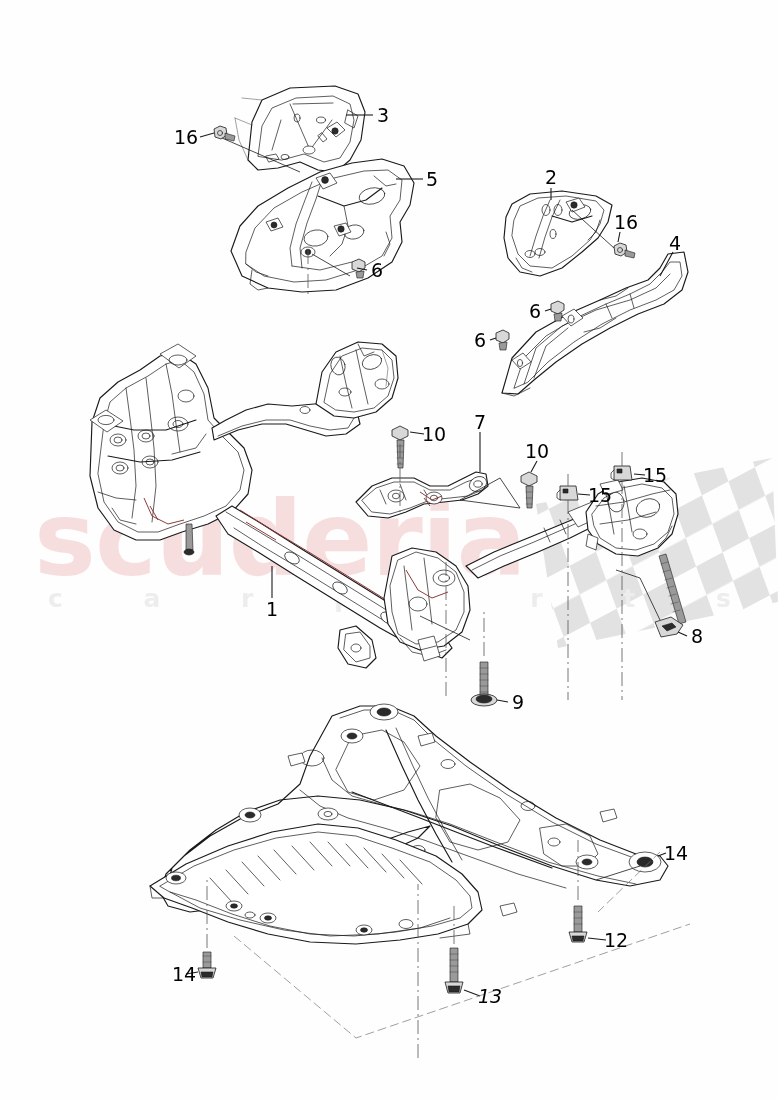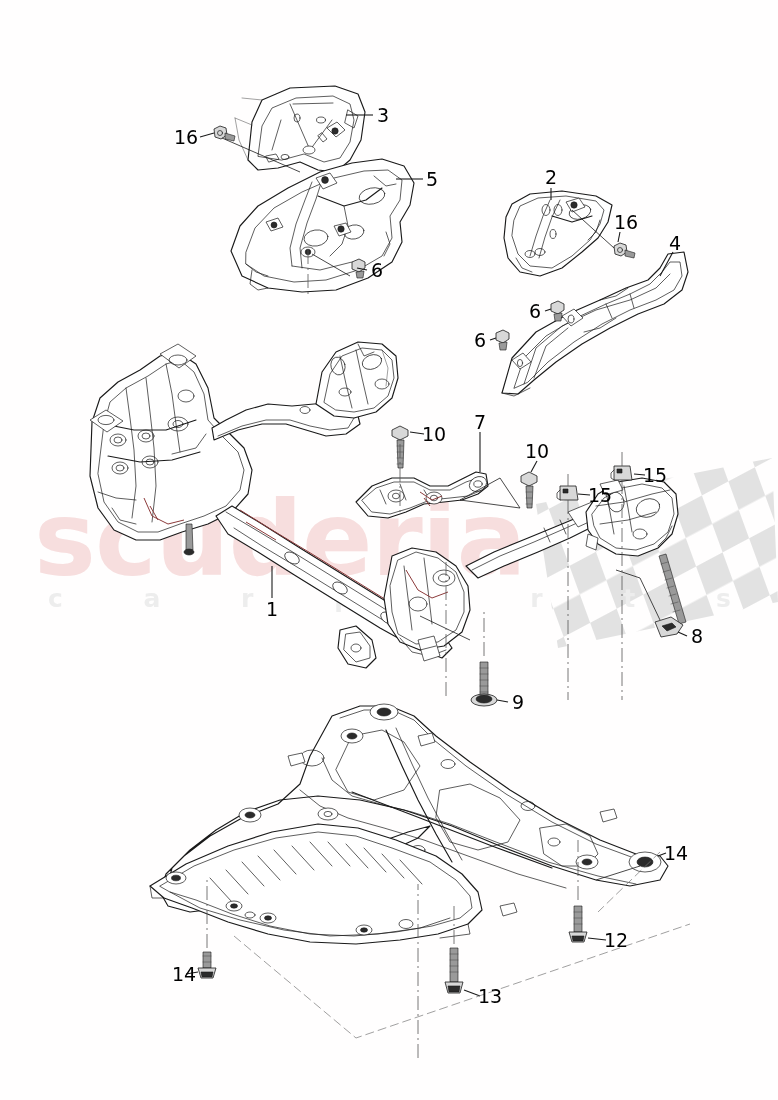--- a/index.html
+++ b/index.html
@@ -570,15 +570,15 @@
   <div class="callout" style="left:480px; top:422px;">7</div>
   <div class="callout" style="left:537px; top:451px;">10</div>
   <div class="callout" style="left:655px; top:475px;">15</div>
   <div class="callout" style="left:600px; top:495px;">15</div>
   <div class="callout" style="left:272px; top:609px;">1</div>
   <div class="callout" style="left:697px; top:636px;">8</div>
   <div class="callout" style="left:518px; top:702px;">9</div>
   <div class="callout" style="left:676px; top:853px;">14</div>
   <div class="callout" style="left:616px; top:940px;">12</div>
   <div class="callout" style="left:175px; top:974px;margin-left:9px;">14</div>
-  <div class="callout" style="left:490px; top:996px;">13</div>
+  <div class="callout" style="left:490px; top:996px;font-style:italic;">13</div>
 
 </div>
 
 </body></html>

